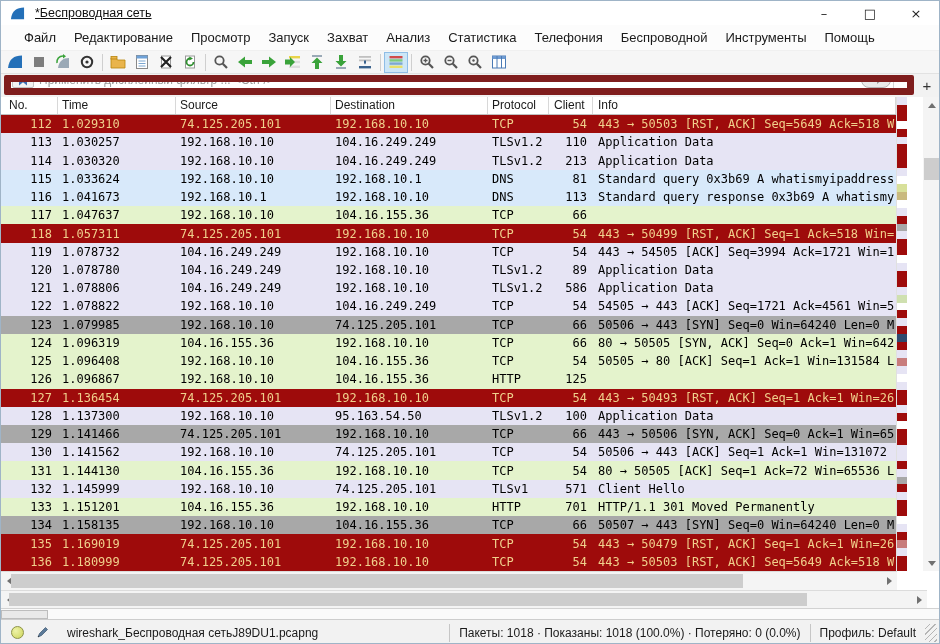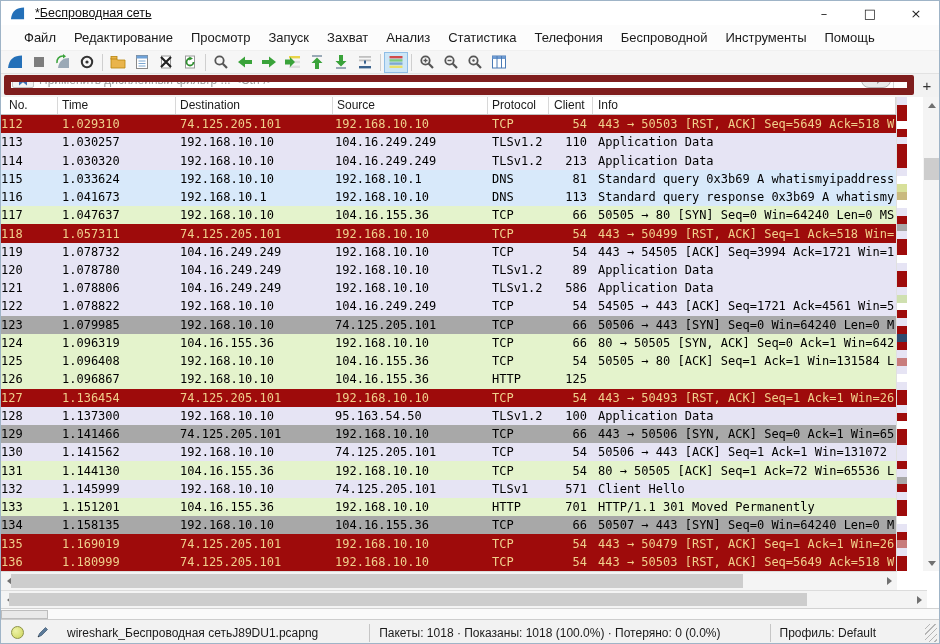--- a/index.html
+++ b/index.html
@@ -46,21 +46,21 @@
 
   
   .packetlist{position:absolute;top:96px;left:0;width:895px;height:474px;background:#fff;overflow:hidden;}
   .phead{display:flex;height:18px;background:#ffffff;border-bottom:1px solid #c0c0c0;}
   .hcell{font-size:12px;color:#1a1a1a;line-height:17px;padding-left:5px;border-right:1px solid #d8d8d8;
          overflow:hidden;white-space:nowrap;}
   .prows{display:flex;flex-direction:column;}
   .prow{display:flex;height:18.24px;font-family:"DejaVu Sans Mono","Liberation Mono",monospace;
         font-size:12px;color:#000000;align-items:center;flex:0 0 auto;}
   .cell{overflow:hidden;white-space:nowrap;line-height:18px;}
-  .c0{width:57px;padding-right:6px;flex:0 0 auto;}
+  .c0{width:57px;text-align:right;padding-right:6px;flex:0 0 auto;}
   .c1{width:118px;padding-left:4px;flex:0 0 auto;}
   .c2{width:155px;padding-left:4px;flex:0 0 auto;}
   .c3{width:157px;padding-left:4px;flex:0 0 auto;}
   .c4{width:61px;padding-left:4px;flex:0 0 auto;}
   .c5{width:44px;text-align:right;padding-right:6px;flex:0 0 auto;}
   .c6{flex:1;padding-left:5px;}
   .hcell.c0{text-align:left;padding-left:8px;padding-right:4px;}
   .hcell.c5{text-align:left;padding-left:5px;padding-right:0;}
   .bg-red{background:var(--red_bg,#9e0b0b);color:var(--red_fg,#f0d08c);}
   .bg-lavender{background:var(--lavender,#e6e4f4);}
@@ -98,21 +98,21 @@
   .strip-box{position:absolute;left:0;top:1px;width:47px;height:9px;background:#e9e9e9;border:1px solid #bdbdbd;}
 
   
   .statusbar{position:absolute;top:618px;left:0;right:0;height:26px;background:#f2f2f2;border-top:1px solid #cdcdcd;
              display:flex;align-items:center;font-size:12px;color:#1a1a1a;}
   .sb-left{display:flex;align-items:center;flex:1;min-width:0;}
   .expert-dot{width:13px;height:13px;border-radius:50%;margin-left:10px;
               background:radial-gradient(circle at 35% 35%, #eef3a8, #cdd45a);border:1px solid #8d9347;}
   .pencil{margin-left:12px;}
   .sb-file{margin-left:18px;white-space:nowrap;overflow:hidden;}
-  .sb-right{display:flex;align-items:flex-start;gap:40px;}
+  .sb-right{display:flex;align-items:flex-start;}
   .sb-seg{padding:0 9px;border-left:1px solid #c6c6c6;height:18px;display:flex;align-items:center;white-space:nowrap;}
   .grip{width:12px;height:18px;margin-right:2px;
         background:repeating-linear-gradient(135deg,transparent 0 3px,#b5b5b5 3px 4px);}
 </style>
 </head>
 <body>
 
 <div class="app">
 
   <div class="titlebar">
@@ -298,22 +298,22 @@
           <div class="caret"></div>
         </div>
     </div>
     <div class="plus-btn">+</div>
   </div>
 
   <div class="packetlist">
     <div class="phead">
         <div class="hcell c0">No.</div>
         <div class="hcell c1">Time</div>
+        <div class="hcell c2">Source</div>
         <div class="hcell c3">Destination</div>
-        <div class="hcell c2">Source</div>
         <div class="hcell c4">Protocol</div>
         <div class="hcell c5">Client</div>
         <div class="hcell c6">Info</div>
       </div>
     <div class="prows">
         <div class="prow bg-red">
           <div class="cell c0">112</div>
           <div class="cell c1">1.029310</div>
           <div class="cell c2">74.125.205.101</div>
           <div class="cell c3">192.168.10.10</div>
@@ -357,21 +357,20 @@
           <div class="cell c5">113</div>
           <div class="cell c6">Standard query response 0x3b69 A whatismy</div>
         </div>
         <div class="prow bg-green">
           <div class="cell c0">117</div>
           <div class="cell c1">1.047637</div>
           <div class="cell c2">192.168.10.10</div>
           <div class="cell c3">104.16.155.36</div>
           <div class="cell c4">TCP</div>
           <div class="cell c5">66</div>
-          <div class="cell c6">50505 → 80 [SYN] Seq=0 Win=64240 Len=0 MS</div>
         </div>
         <div class="prow bg-red">
           <div class="cell c0">118</div>
           <div class="cell c1">1.057311</div>
           <div class="cell c2">74.125.205.101</div>
           <div class="cell c3">192.168.10.10</div>
           <div class="cell c4">TCP</div>
           <div class="cell c5">54</div>
           <div class="cell c6">443 → 50499 [RST, ACK] Seq=1 Ack=518 Win=</div>
         </div>

